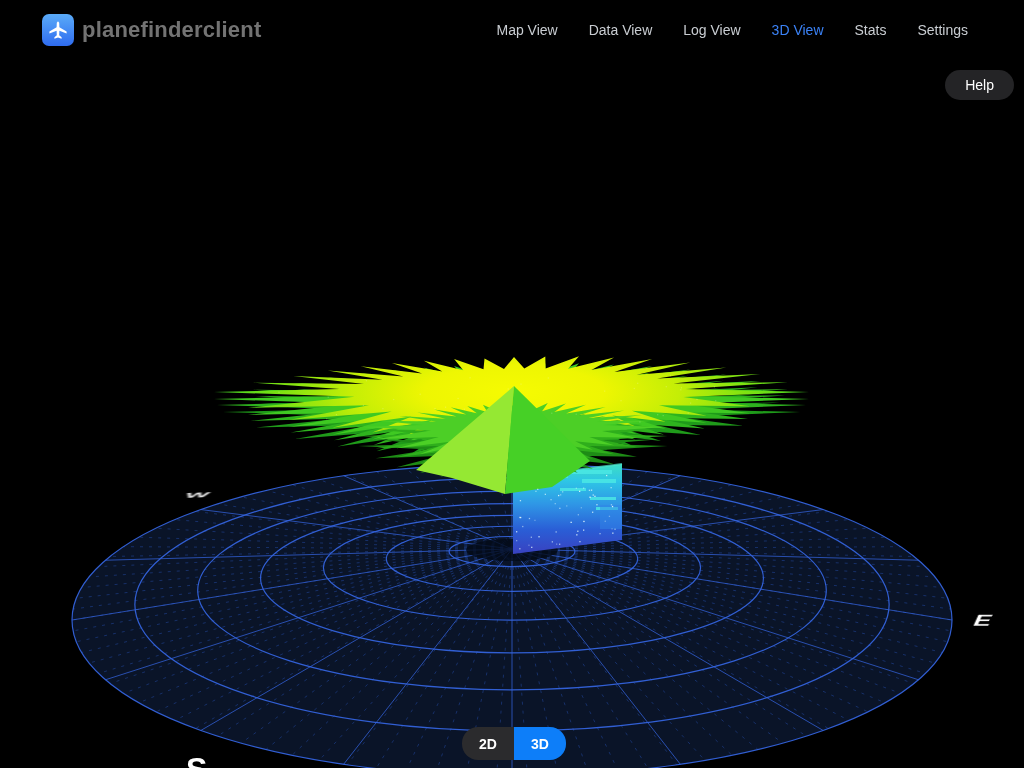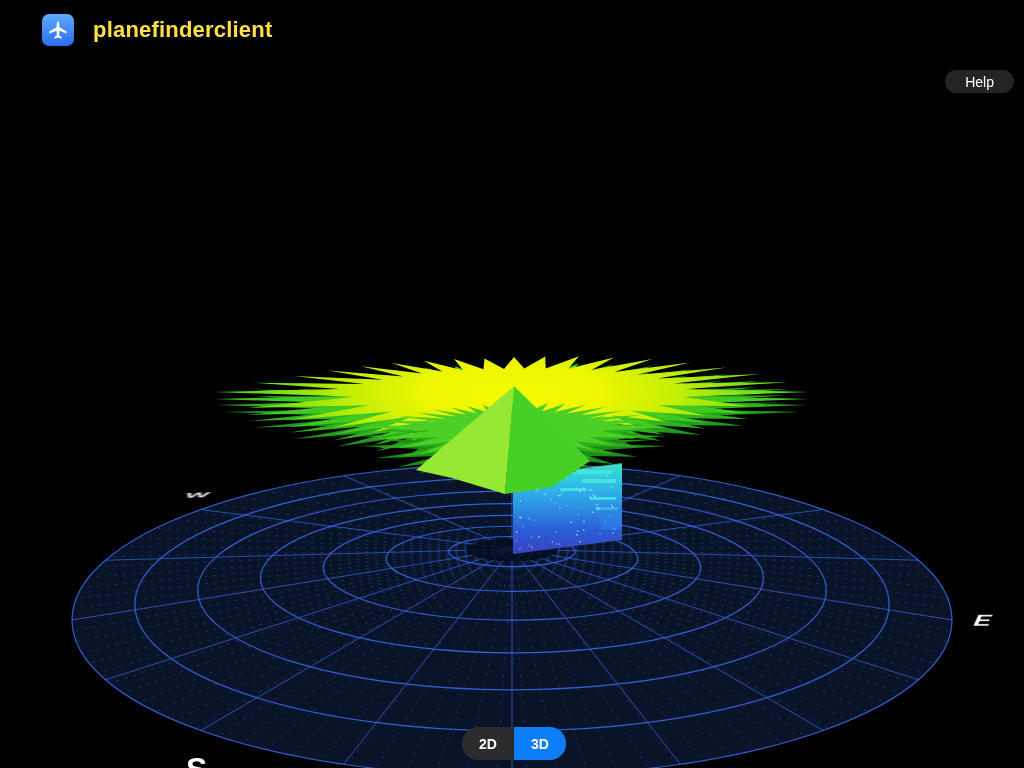--- a/index.html
+++ b/index.html
@@ -8,28 +8,28 @@
 
   #plot { position:absolute; left:0; top:0; z-index:1; cursor:default; }
 
   
   .header { position:absolute; left:0; top:0; width:1024px; height:60px;
             display:flex; align-items:center; z-index:10; background:#000; }
   .brand { display:flex; align-items:center; margin-left:42px; cursor:pointer; }
   .logo { width:32px; height:32px; border-radius:7px;
           background:linear-gradient(180deg,#5aabf8 0%,#2f6cf0 100%);
           display:flex; align-items:center; justify-content:center; }
-  .title { color:#fde047; font-size:22px; font-weight:700; margin-left:19px; letter-spacing:.2px; }
+  .title { color:#737373; font-size:22px; font-weight:700; margin-left:8px; letter-spacing:.2px; }
   .nav { position:absolute; right:56px; top:0; height:60px; display:flex; align-items:center; gap:31px; }
   .nav-item { color:#c9cdd2; font-size:14px; text-decoration:none; cursor:pointer; white-space:nowrap; }
   .nav-item.active { color:#3b82f6; }
 
   
   .toolbar { position:absolute; top:70px; right:10px; display:flex; gap:11px; z-index:10; }
-  .pill { border:none; height:23px; border-radius:15px; padding:0 20px; background:#242426;
+  .pill { border:none; height:30px; border-radius:15px; padding:0 20px; background:#242426;
           color:#fff; font-size:14px; font-family:inherit; cursor:pointer; }
   .seg { display:flex; border-radius:15px; overflow:hidden; }
   .seg-btn { border:none; height:30px; background:#2b2b2d; color:#fff; font-size:14px;
              font-family:inherit; cursor:pointer; }
   .seg-btn.active { background:#0d7ef9; }
   .seg-btn.w-polar { width:99px; }
   .seg-btn.w-aircraft { width:101px; }
 
   
   .dim-toggle { position:absolute; left:462px; top:727px; z-index:10; border-radius:16px; }
@@ -294,20 +294,28 @@
 
 <header class="header">
   <div class="brand">
     <span class="logo">
       <svg width="20" height="20" viewBox="0 0 20 20">
         <path fill="#ffffff" d="M10 1.2 L11.2 2.8 11.4 7.2 18.6 11.6 18.6 13.4 11.4 10.8 11.2 15.2 13.6 17.2 13.6 18.8 10 17.6 6.4 18.8 6.4 17.2 8.8 15.2 8.6 10.8 1.4 13.4 1.4 11.6 8.6 7.2 8.8 2.8 Z"></path>
       </svg>
     </span>
     <span class="title">planefinderclient</span>
   </div>
+  <nav class="nav">
+    <a class="nav-item">Map View</a>
+    <a class="nav-item">Data View</a>
+    <a class="nav-item">Log View</a>
+    <a class="nav-item active">3D View</a>
+    <a class="nav-item">Stats</a>
+    <a class="nav-item">Settings</a>
+  </nav>
 </header>
 
 <div class="toolbar">
   <button class="pill">Help</button>
 </div>
 
 <div class="dim-toggle seg">
   <button class="seg-btn">2D</button>
   <button class="seg-btn active">3D</button>
 </div>

